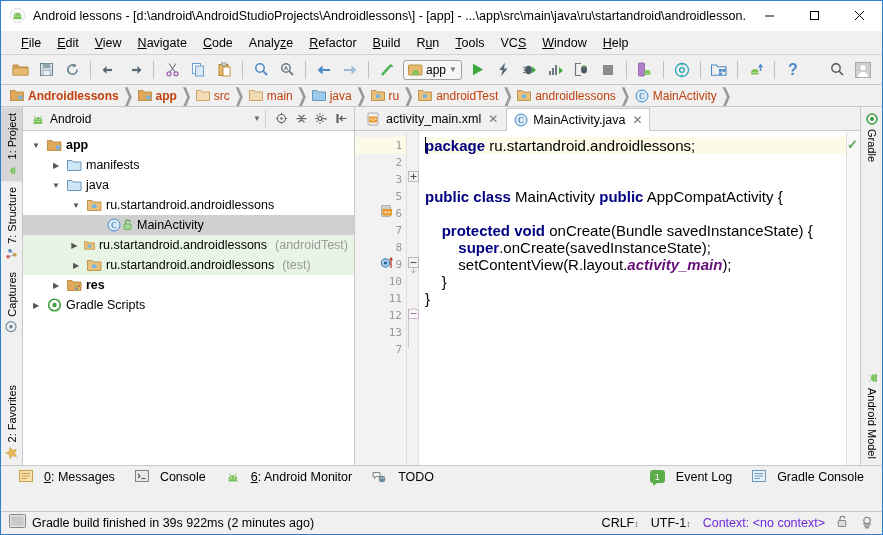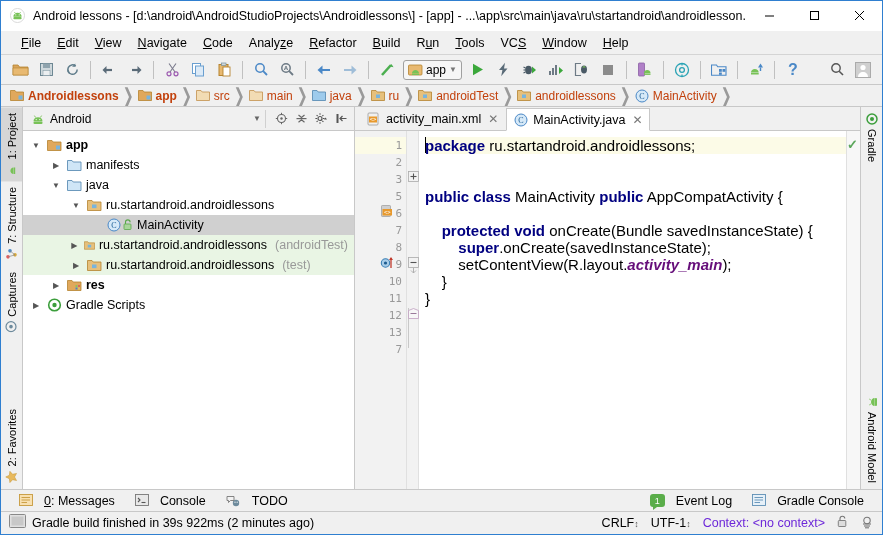--- a/index.html
+++ b/index.html
@@ -259,21 +259,21 @@
     display: flex; align-items: center; gap: 11px;
     padding: 0 10px; font-size: 12.5px; white-space: nowrap;
   }
   .tw-item u { text-decoration: underline; }
   .tw-spacer { flex: 1; }
   .statusbar {
     height: 23px; min-height: 23px;
     background: #f0f0f0;
     border-top: 1px solid #c8c8c8;
     display: flex; align-items: center;
-    padding: 0 8px; gap: 6px;
+    padding: 0 8px; gap: 6px; margin-top: 24px;
   }
   .status-msg { font-size: 12.5px; color: #000; }
   .status-right {
     margin-left: auto; display: flex; align-items: center; gap: 12px;
     font-size: 12.5px;
   }
   .status-right .dim { color: #6d28d9; }
   .ud { font-size: 9px; color: #555; }
 
   .green-badge {
@@ -912,20 +912,31 @@
     </div>
     <div class="tw-item">
       <svg width="14" height="13" viewBox="0 0 14 13">
           <rect x="0.5" y="0.5" width="13" height="11" fill="#e8e8e8" stroke="#777" stroke-width="0.9"></rect>
           <path d="M3 4l2 2-2 2" fill="none" stroke="#555" stroke-width="1.1"></path>
           <line x1="6.5" y1="8.5" x2="10.5" y2="8.5" stroke="#555" stroke-width="1.1"></line>
         </svg>
       <span>Console</span>
     </div>
     <div class="tw-item">
+      <svg width="14" height="13" viewBox="0 0 14 13">
+          <path d="M2.5 9c0-2.2 1.9-3.8 4.4-3.8S11.3 6.8 11.3 9z" fill="#78c257"></path>
+          <circle cx="5.2" cy="7.4" r="0.6" fill="#fff"></circle>
+          <circle cx="8.6" cy="7.4" r="0.6" fill="#fff"></circle>
+          <line x1="3.4" y1="3.4" x2="4.6" y2="5.3" stroke="#78c257" stroke-width="0.9"></line>
+          <line x1="10.4" y1="3.4" x2="9.2" y2="5.3" stroke="#78c257" stroke-width="0.9"></line>
+          <rect x="2.5" y="9.3" width="8.8" height="2.3" rx="1" fill="#78c257"></rect>
+        </svg>
+      <span><u>6</u>: Android Monitor</span>
+    </div>
+    <div class="tw-item">
       <svg width="15" height="13" viewBox="0 0 15 13">
           <circle cx="10" cy="9" r="3.2" fill="#6d8a9c"></circle>
           <circle cx="9" cy="8.2" r="0.6" fill="#fff"></circle>
           <circle cx="11.2" cy="8.2" r="0.6" fill="#fff"></circle>
           <path d="M1 2.5h7v4H4.5L2.5 8.5V6.5H1z" fill="#f2f2f2" stroke="#777" stroke-width="0.9"></path>
         </svg>
       <span>TODO</span>
     </div>
     <div class="tw-spacer"></div>
     <div class="tw-item">

